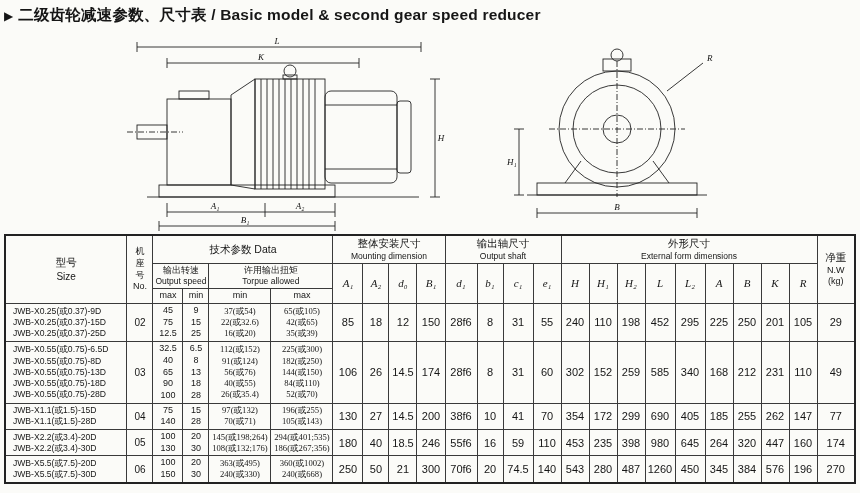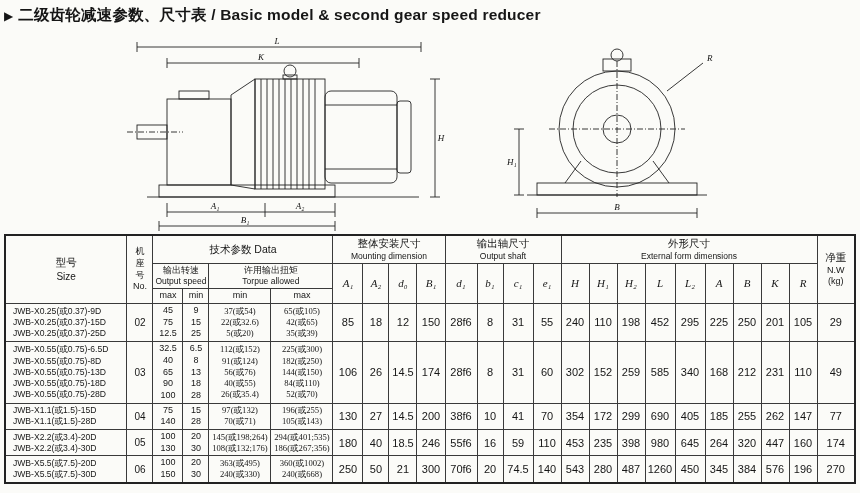--- a/index.html
+++ b/index.html
@@ -222,21 +222,21 @@
           <div>12.5</div>
       </td>
       <td class="sm">
         <div>9</div>
           <div>15</div>
           <div>25</div>
       </td>
       <td class="tq">
         <div>37(或54)</div>
           <div>22(或32.6)</div>
-          <div>5(或20)</div>
+          <div>16(或20)</div>
       </td>
       <td class="tq">
         <div>65(或105)</div>
           <div>42(或65)</div>
           <div>35(或39)</div>
       </td>
       <td class="big">85</td>
       <td class="big">18</td>
       <td class="big">12</td>
       <td class="big">150</td>

